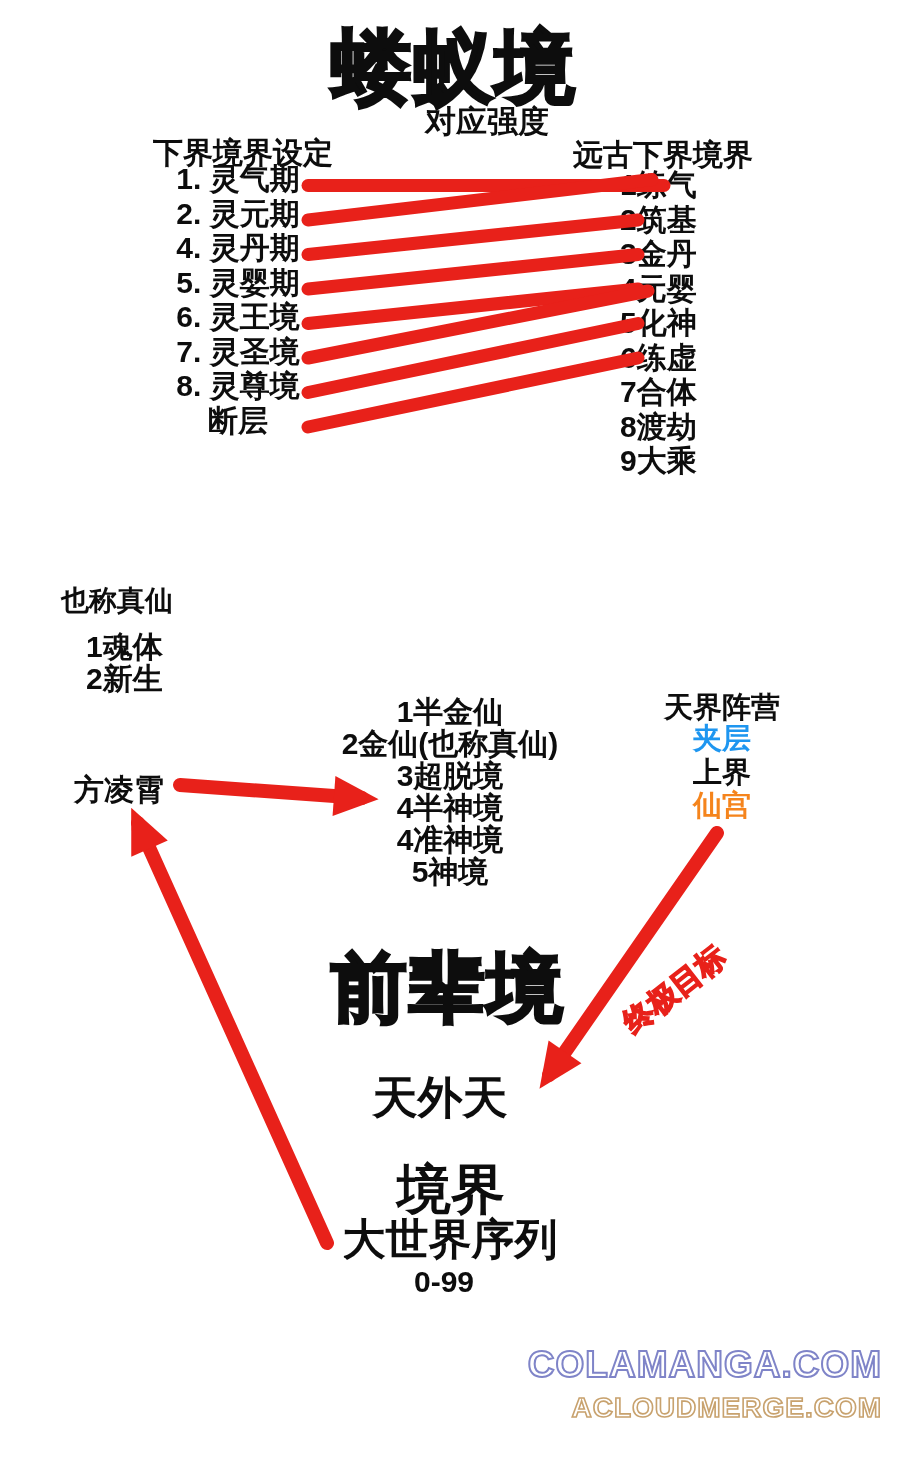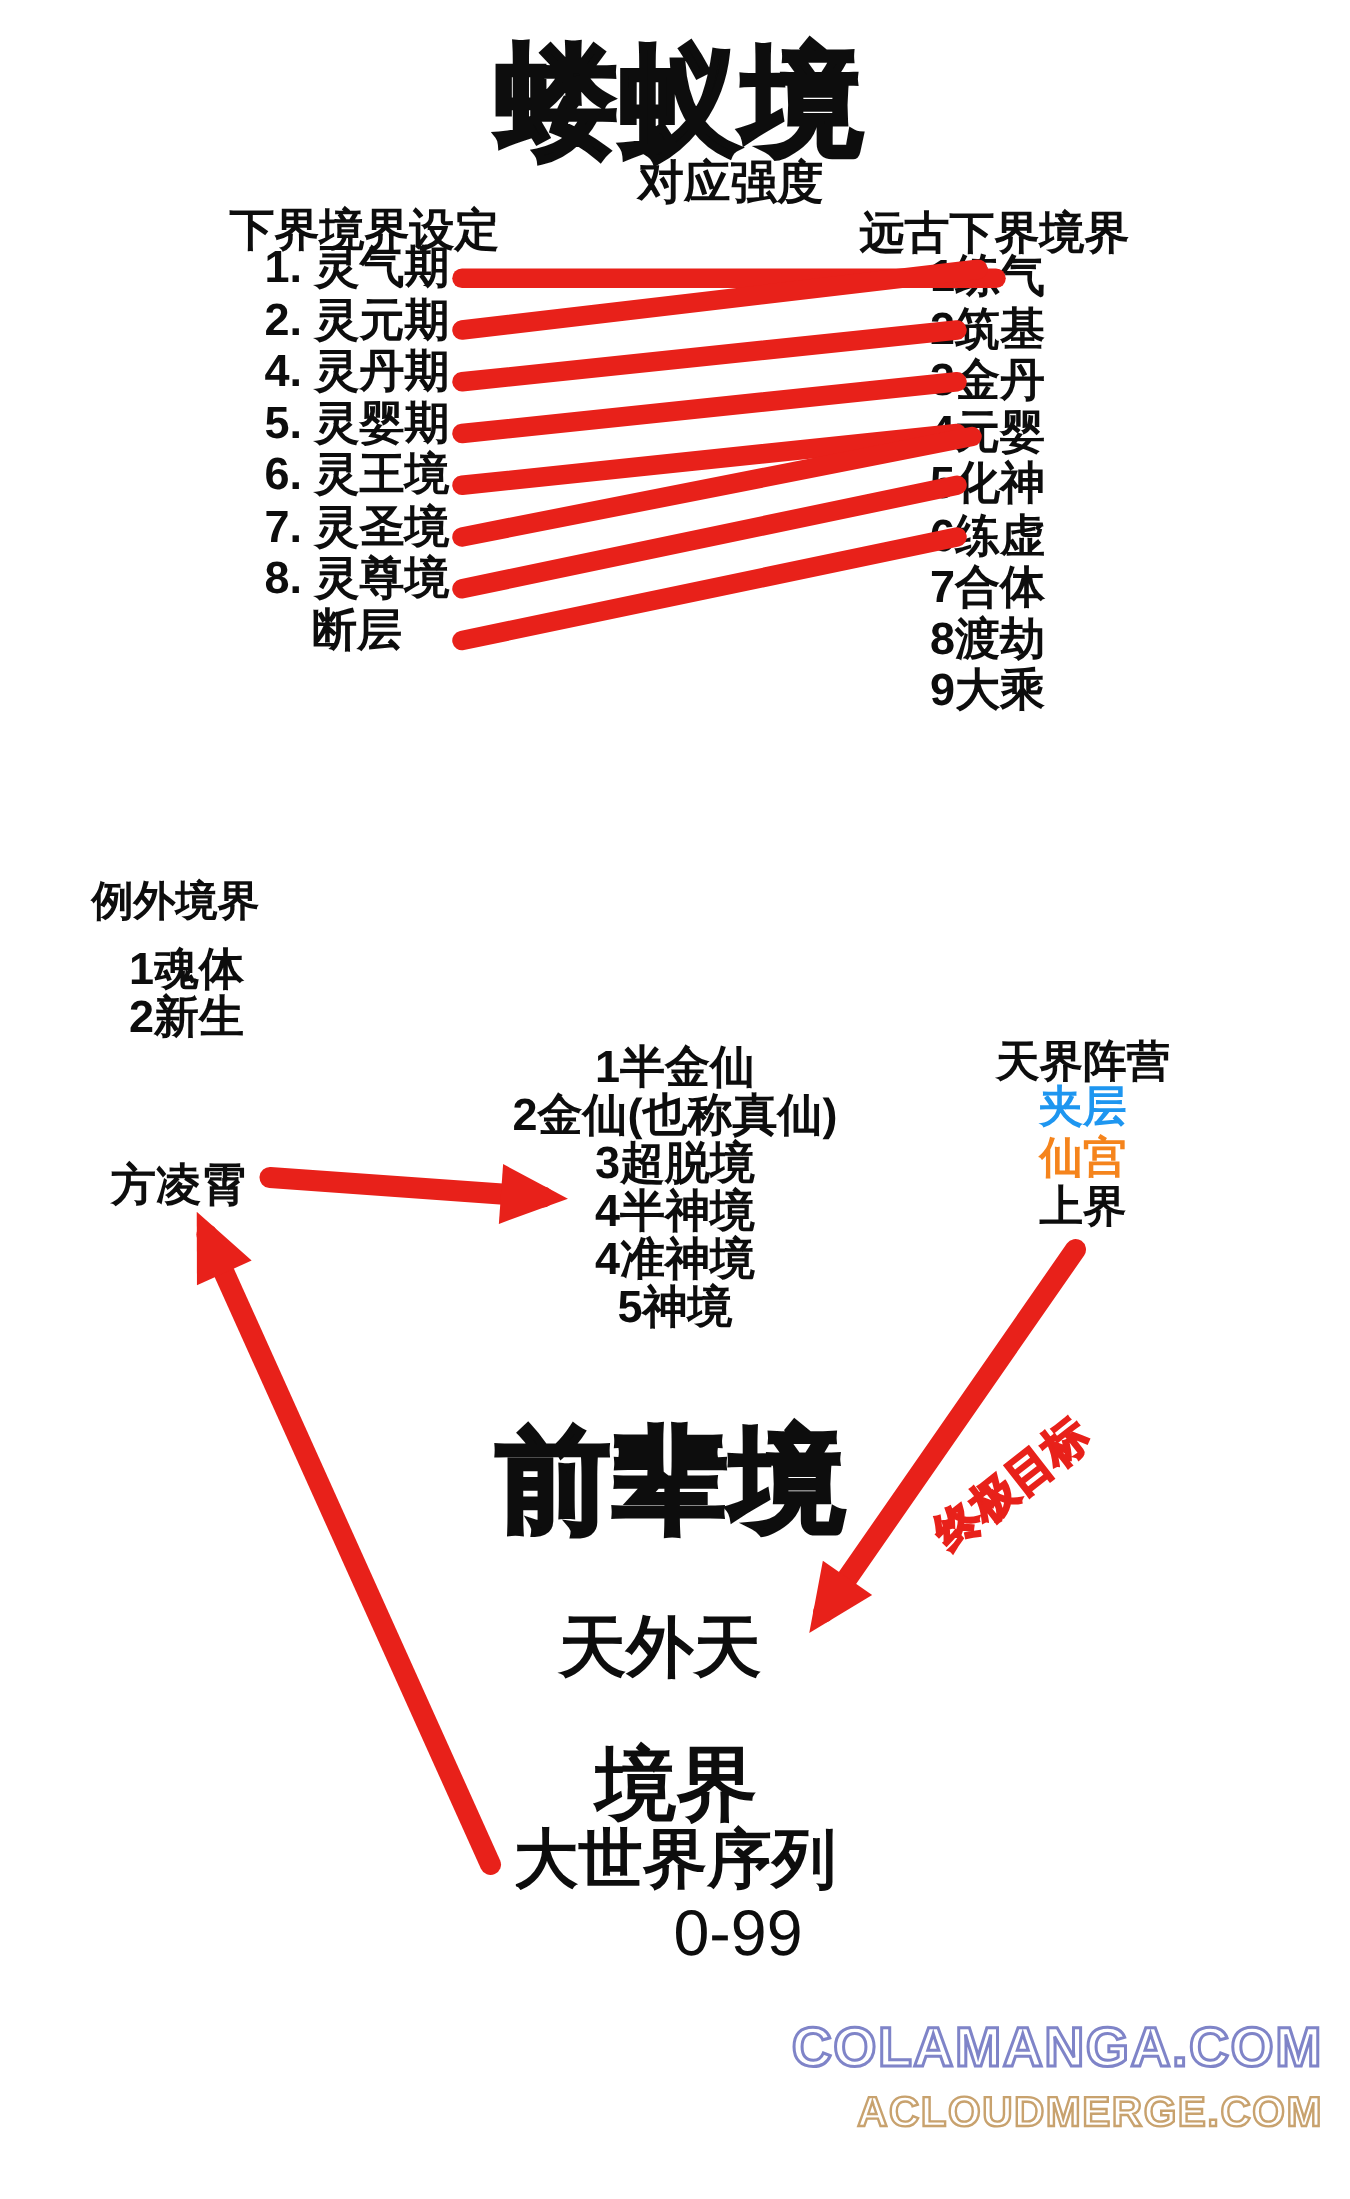--- a/index.html
+++ b/index.html
@@ -26,21 +26,21 @@
   .faction-header{top:688px;left:722px;font-size:29px;font-weight:bold;}
   .faction-list{top:722px;left:722px;width:200px;font-size:29px;line-height:33.5px;font-weight:bold;}
   .protagonist{top:770px;left:74px;font-size:30px;font-weight:bold;}
   
   .title-qianbei{top:948px;left:448px;font-size:76px;line-height:80px;}
   .tianwaitian{top:1068px;left:440px;font-size:45px;font-weight:bold;}
   .goal-label{top:990px;left:675px;transform:translate(-50%,-50%) rotate(-38deg);
     font-size:30px;font-weight:bold;-webkit-text-stroke:1.5px currentColor;}
   .footer-1{top:1154px;left:451px;font-size:54px;font-weight:bold;}
   .footer-2{top:1211px;left:450px;font-size:43px;font-weight:bold;}
-  .footer-3{top:1265px;left:444px;font-size:43px;font-weight:normal;margin-left:48px;}
+  .footer-3{top:1265px;left:444px;font-size:30px;font-weight:bold;}
   
   .wm{right:18px;text-align:right;font-weight:bold;color:#ffffff;letter-spacing:1px;}
   .wm1{top:1392px;font-size:28px;-webkit-text-stroke:1.6px #c8a26e;}
   .wm2{top:1344px;font-size:37px;-webkit-text-stroke:2px #7f84c8;}
   
   #red-layer{position:absolute;top:0;left:0;pointer-events:none;}
   .red-arrow{stroke-width:14px;stroke-linecap:round;fill:none;}
 </style>
 </head>
 <body>
@@ -69,21 +69,21 @@
       <div>2筑基</div>
       <div>3金丹</div>
       <div>4元婴</div>
       <div>5化神</div>
       <div>6练虚</div>
       <div>7合体</div>
       <div>8渡劫</div>
       <div>9大乘</div>
     </div>
 
-  <div class="abs exception-header">例外境界</div>
+  <div class="abs exception-header">也称真仙</div>
   <div class="abs exception-list">
 
   <div>1魂体</div>
       <div>2新生</div>
     </div>
 
 
   <div class="abs center realm-list">
 
   <div>1半金仙</div>
@@ -91,22 +91,22 @@
       <div>3超脱境</div>
       <div>4半神境</div>
       <div>4准神境</div>
       <div>5神境</div>
     </div>
 
   <div class="abs center faction-header">天界阵营</div>
   <div class="abs center faction-list">
 
   <div style="color: rgb(30, 150, 240);">夹层</div>
+      <div style="color: rgb(13, 13, 13);">上界</div>
       <div style="color: rgb(245, 132, 28);">仙宫</div>
-      <div style="color: rgb(13, 13, 13);">上界</div>
     </div>
 
   <div class="abs protagonist">方凌霄</div>
 
   <div class="abs heavy center title-qianbei">前辈境</div>
   <div class="abs center tianwaitian">天外天</div>
   <div class="abs goal-label" id="goal-label" style="color: rgb(232, 33, 26);">终极目标</div>
   <div class="abs center footer-1">境界</div>
   <div class="abs center footer-2">大世界序列</div>
   <div class="abs center footer-3">0-99</div>

